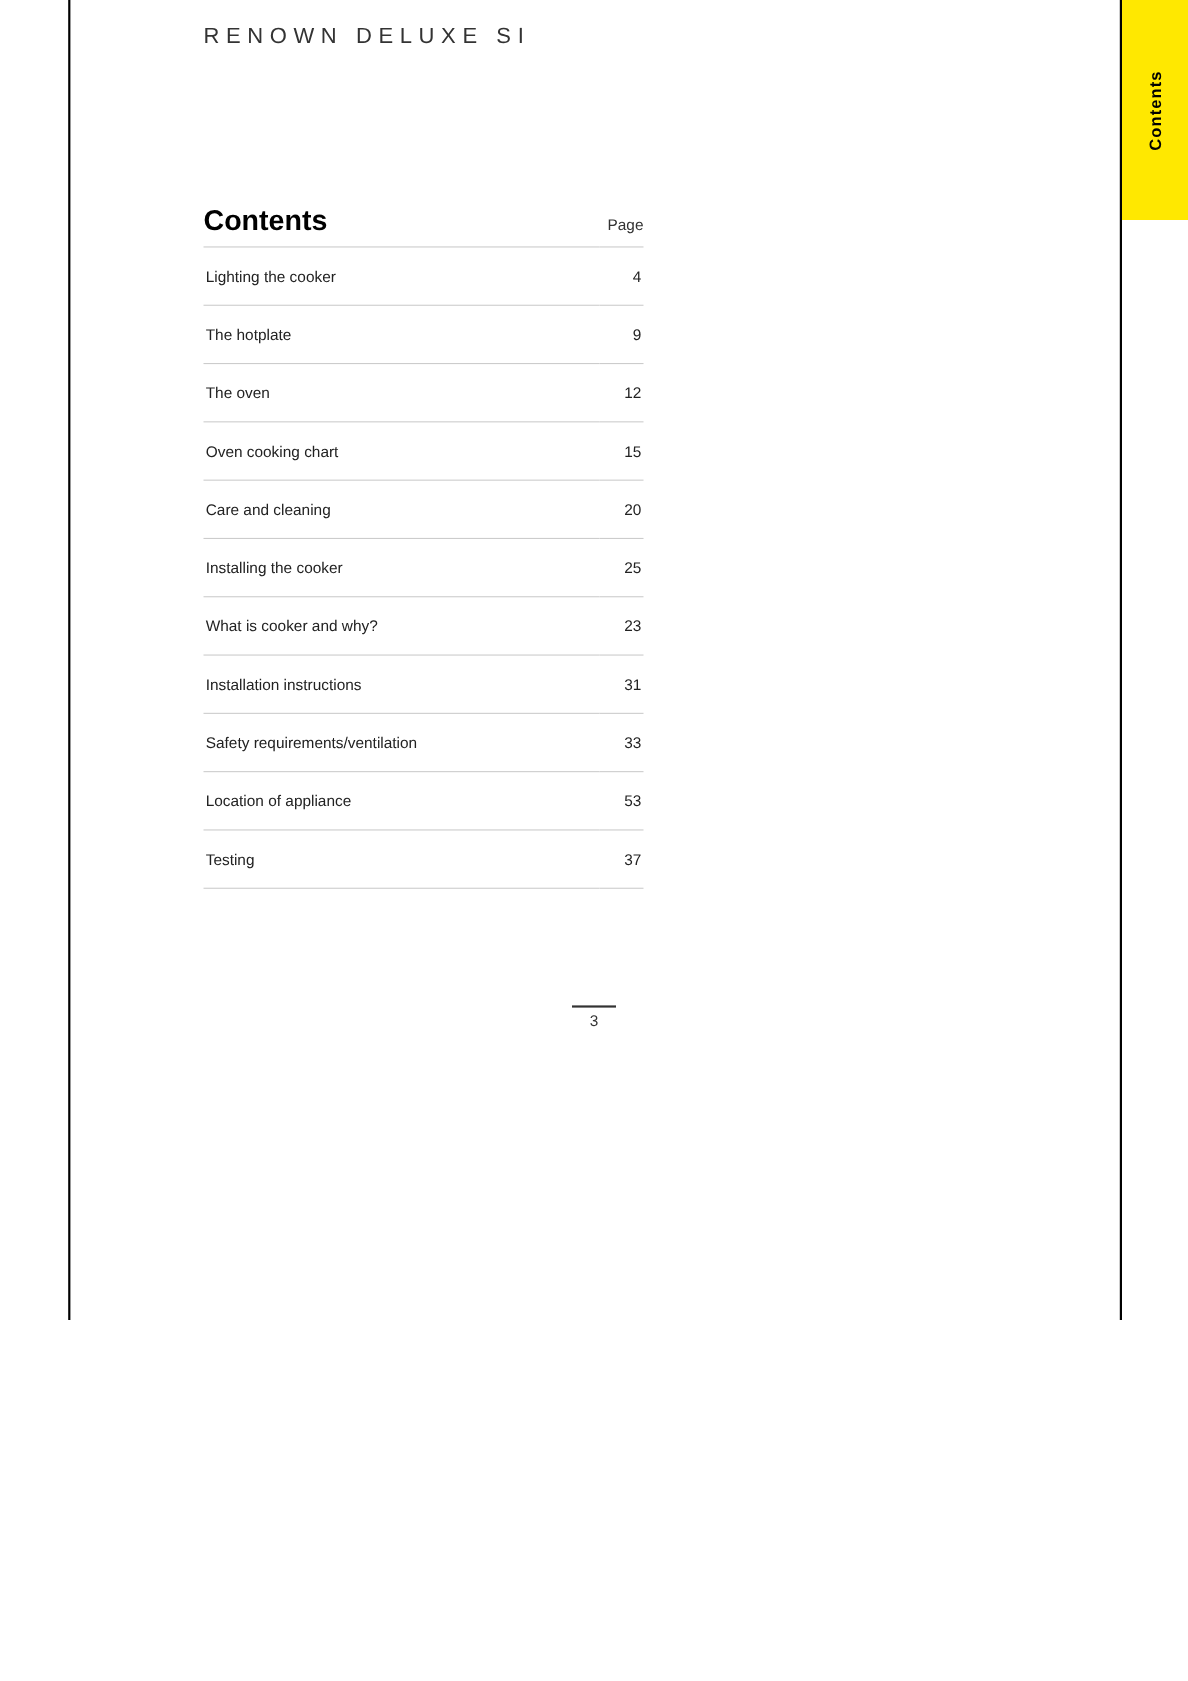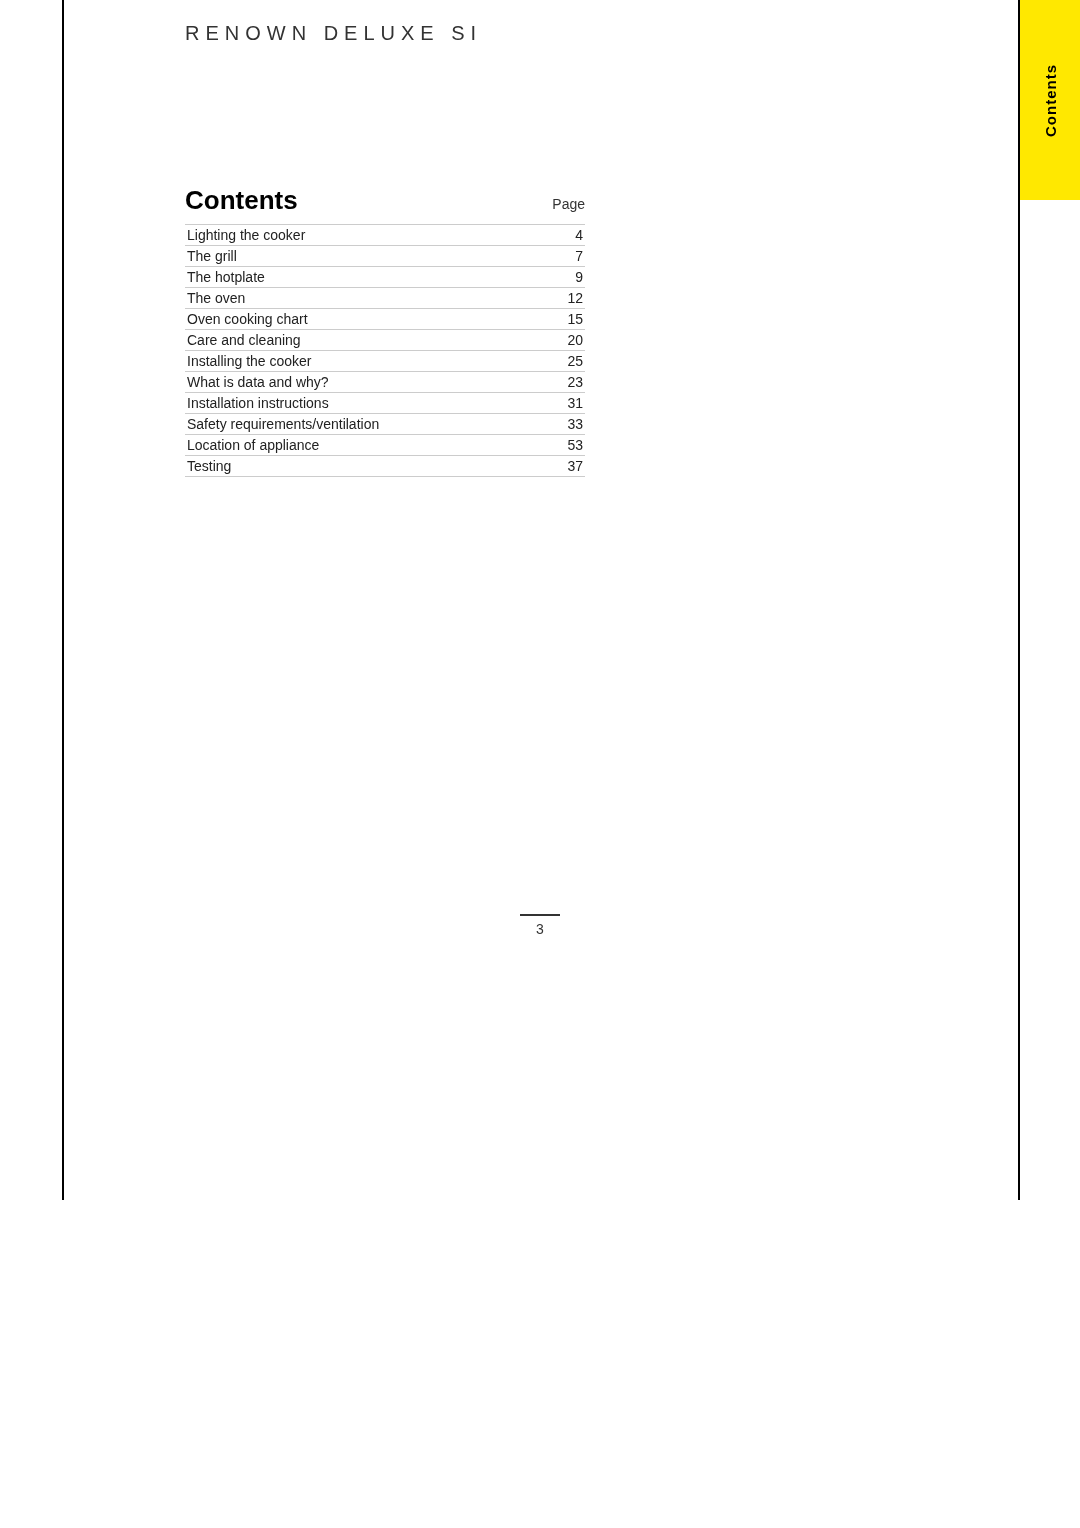--- a/index.html
+++ b/index.html
@@ -111,21 +111,21 @@
 
     .contents-table tr {
       border-bottom: 1px solid #ccc;
     }
 
     .contents-table tr:first-child {
       border-top: 1px solid #ccc;
     }
 
     .contents-table td {
-      padding: 2px 2px;
+      padding: 18px 2px;
       font-size: 14px;
       color: #222;
     }
 
     .contents-table td.page-num {
       text-align: right;
       width: 40px;
       color: #222;
     }
 
@@ -172,45 +172,41 @@
       <span class="page-label">Page</span>
     </div>
 
     <table class="contents-table">
       <tbody id="contents-tbody">
       <tr>
             <td>Lighting the cooker</td>
             <td class="page-num">4</td>
           </tr>
           <tr>
-            <td>The grill</td>
-            <td class="page-num">7</td>
-          </tr>
-          <tr>
             <td>The hotplate</td>
             <td class="page-num">9</td>
           </tr>
           <tr>
             <td>The oven</td>
             <td class="page-num">12</td>
           </tr>
           <tr>
             <td>Oven cooking chart</td>
             <td class="page-num">15</td>
           </tr>
           <tr>
             <td>Care and cleaning</td>
             <td class="page-num">20</td>
           </tr>
           <tr>
             <td>Installing the cooker</td>
             <td class="page-num">25</td>
           </tr>
           <tr>
-            <td>What is data and why?</td>
+            <td>What is cooker and why?</td>
             <td class="page-num">23</td>
           </tr>
           <tr>
             <td>Installation instructions</td>
             <td class="page-num">31</td>
           </tr>
           <tr>
             <td>Safety requirements/ventilation</td>
             <td class="page-num">33</td>
           </tr>

